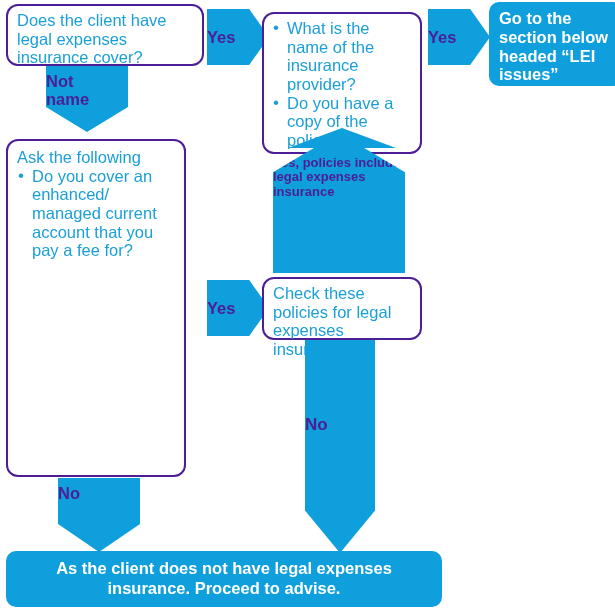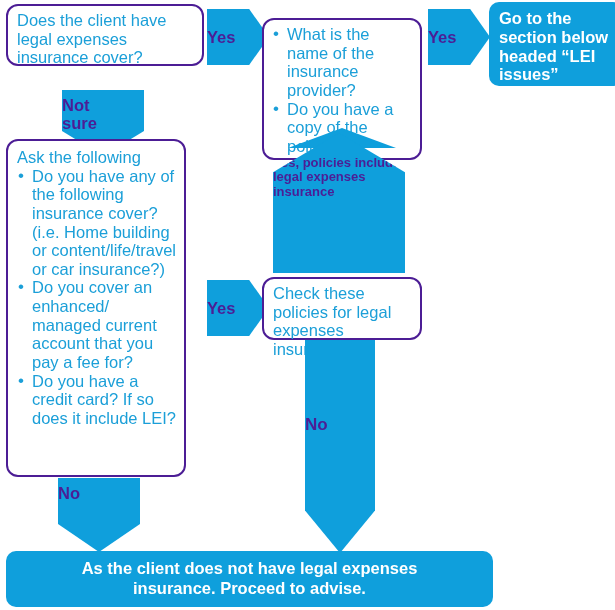--- a/index.html
+++ b/index.html
@@ -104,33 +104,33 @@
     clip-path: polygon(50% 0%, 100% 100%, 0% 100%);
   }
 
   .arrow-label {
     display: block;
     width: 100%;
   }
 
   
   #n-q1        { left: 6px;   top: 4px;    width: 198px; height: 62px; }
-  #a-notsure   { left: 62px;  top: 66px;   width: 82px;  height: 66px; padding-top: 6px; font-size: 16.5px; margin-top: 24px; }
+  #a-notsure   { left: 46px;  top: 66px;   width: 82px;  height: 66px; padding-top: 6px; font-size: 16.5px; }
   #a-yes1      { left: 207px; top: 9px;    width: 62px;  height: 56px; font-size: 16.5px; }
-  #n-q2        { left: 262px; top: 18px;    width: 160px; height: 142px; }
+  #n-q2        { left: 262px; top: 12px;    width: 160px; height: 142px; }
   #a-yes2      { left: 428px; top: 9px;    width: 62px;  height: 56px; font-size: 16.5px; }
   #n-goto      { left: 489px; top: 2px;    width: 134px; height: 84px; }
   #a-upthin    { left: 288px; top: 128px;  width: 108px; height: 20px; }
   #n-ask       { left: 6px;   top: 139px;  width: 180px; height: 338px; } 
   #n-yespolicies { left: 273px; top: 133px; width: 132px; height: 140px; font-size: 13px; padding-top: 23px; }
   #a-yes3      { left: 207px; top: 280px;  width: 62px;  height: 56px; font-size: 16.5px; }
   #n-check     { left: 262px; top: 277px;  width: 160px; height: 63px; }
   #a-no-mid    { left: 305px; top: 340px;  width: 70px;  height: 213px; font-size: 17px; }
   #a-no-left   { left: 58px;  top: 478px;  width: 82px;  height: 74px; padding-top: 6px; font-size: 16.5px; }
-  #n-final     { left: 6px;   top: 551px;  width: 487px; height: 56px; }
+  #n-final     { left: 6px;   top: 551px;  width: 436px; height: 56px; }
 
   
   #a-no-mid .arrow-label { margin-top: 76px; }
 
   #n-check .pad { padding: 5px 8px 5px 9px; font-size: 16.5px; }
   #n-q2 .pad    { padding: 5px 6px 5px 8px; font-size: 16.5px; }
   #n-q1 .pad    { padding: 5px 8px 5px 9px; font-size: 16.5px; }
   #n-ask .pad   { padding: 7px 8px 5px 9px; font-size: 16.5px; }
   #n-goto .pad  { padding: 7px 9px 6px 10px; font-size: 16.5px; }
 
@@ -152,21 +152,21 @@
 
 <div class="canvas">
 
   <div class="node box-outline" id="n-q1">
     <div class="pad">Does the client have legal expenses insurance cover?</div>
   </div>
 
   <div class="arrow arrow-down" id="a-notsure">
     <span class="arrow-label">
       <span>Not</span><br>
-      <span>sure</span>
+      <span>name</span>
     </span>
   </div>
 
   <div class="arrow arrow-right" id="a-yes1">
     <span class="arrow-label">Yes</span>
   </div>
 
   <div class="node box-outline" id="n-q2">
     <div class="pad">
       <ul class="qlist">
@@ -185,23 +185,21 @@
   </div>
 
   <div class="arrow arrow-up-thin" id="a-upthin"></div>
 
   <div class="node box-outline" id="n-ask">
     <div class="pad">
       <div class="lead">
         <span>Ask the following</span>
       </div>
       <ul class="qlist">
-        <li>Do you have any of the following insurance cover? (i.e. Home building or content/life/travel or car insurance?)</li>
         <li>Do you cover an enhanced/ managed current account that you pay a fee for?</li>
-        <li>Do you have a credit card? If so does it include LEI?</li>
       </ul>
     </div>
   </div>
 
   <div class="arrow arrow-up-pent" id="n-yespolicies">
     <span class="arrow-label">Yes, policies include legal expenses insurance</span>
   </div>
 
   <div class="arrow arrow-right" id="a-yes3">
     <span class="arrow-label">Yes</span>

